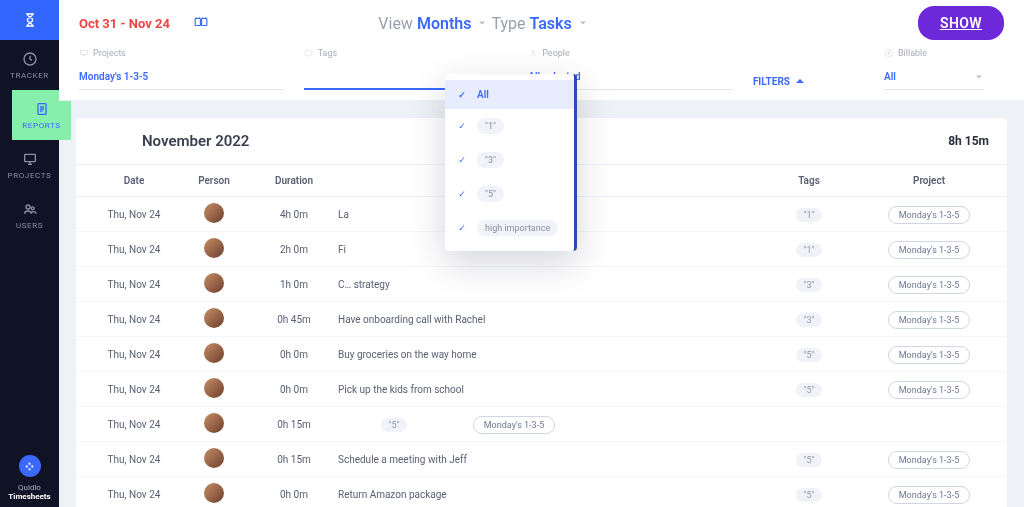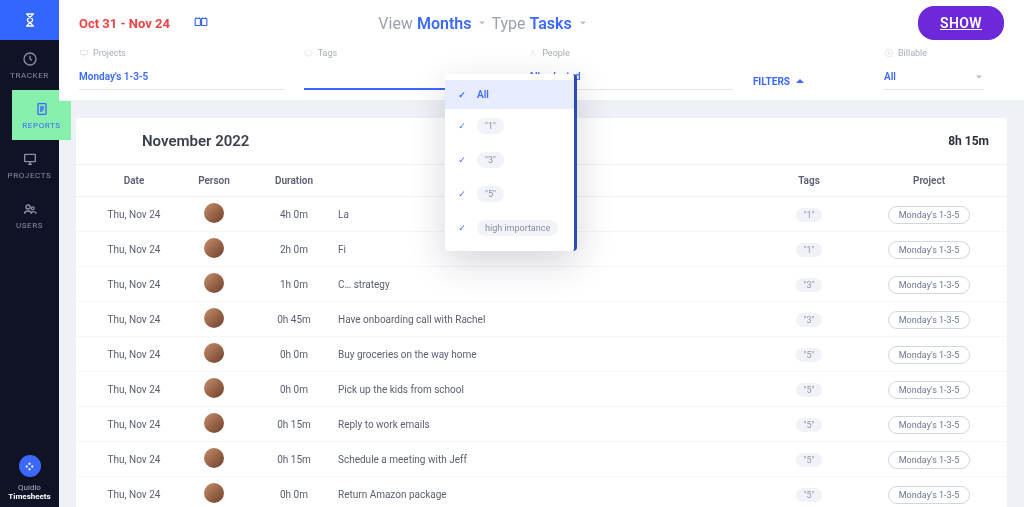--- a/index.html
+++ b/index.html
@@ -265,21 +265,20 @@
               <div class="col-person"><span class="avatar"></span></div>
               <div class="col-dur">0h 0m</div>
               <div class="col-task">Pick up the kids from school</div>
               <div class="col-tags"><span class="tag">"5"</span></div>
               <div class="col-proj"><span class="proj-pill">Monday's 1-3-5</span></div>
             </div>
             <div class="trow">
               <div class="col-date">Thu, Nov 24</div>
               <div class="col-person"><span class="avatar"></span></div>
               <div class="col-dur">0h 15m</div>
-              <div class="col-task">Reply to work emails</div>
               <div class="col-tags"><span class="tag">"5"</span></div>
               <div class="col-proj"><span class="proj-pill">Monday's 1-3-5</span></div>
             </div>
             <div class="trow">
               <div class="col-date">Thu, Nov 24</div>
               <div class="col-person"><span class="avatar"></span></div>
               <div class="col-dur">0h 15m</div>
               <div class="col-task">Schedule a meeting with Jeff</div>
               <div class="col-tags"><span class="tag">"5"</span></div>
               <div class="col-proj"><span class="proj-pill">Monday's 1-3-5</span></div>

